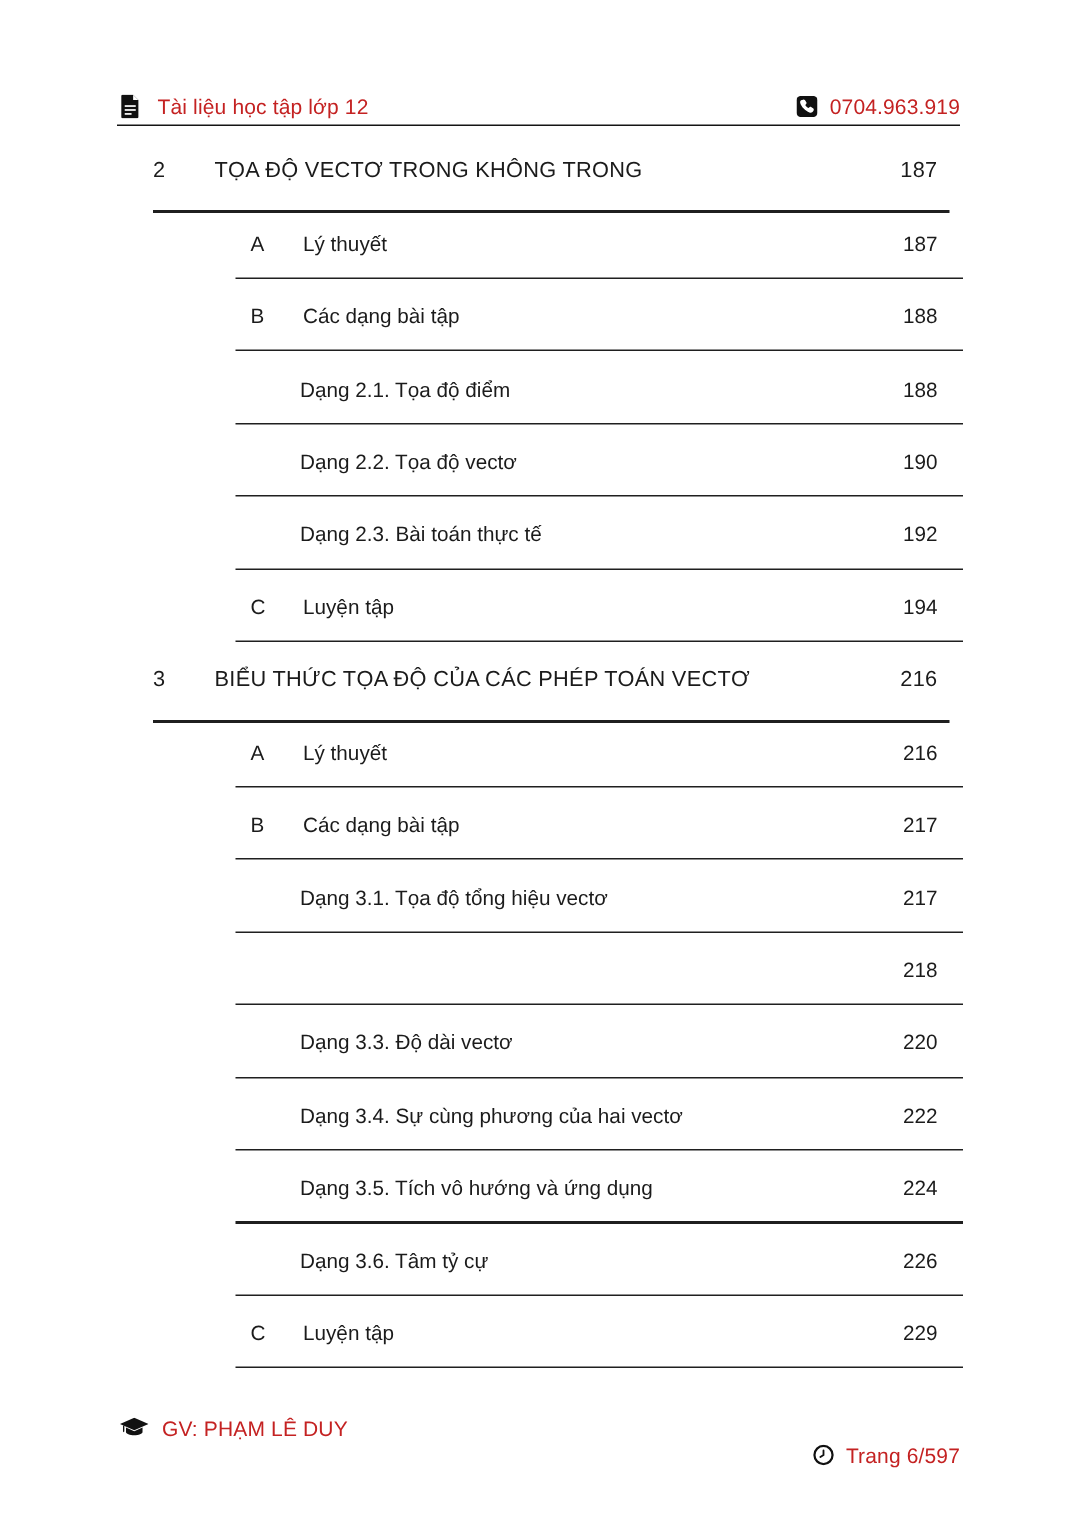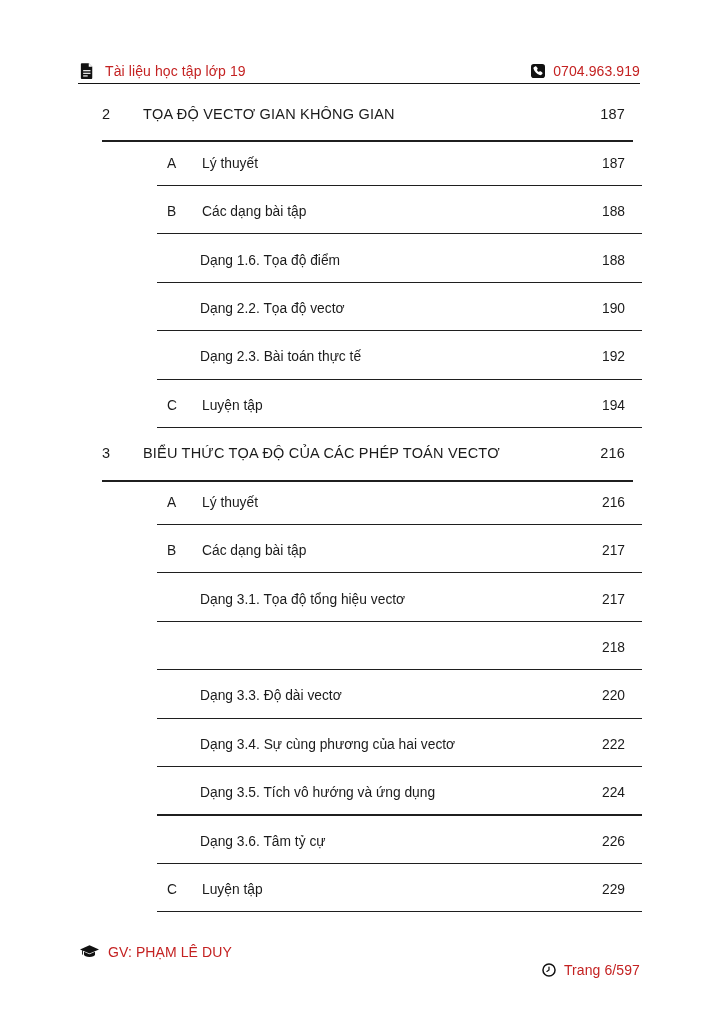--- a/index.html
+++ b/index.html
@@ -40,55 +40,55 @@
     <div class="bar-group">
       <span class="icon">
         <svg viewBox="0 0 16 18" width="14" height="16" aria-hidden="true">
           <path fill="#111" d="M2 0h8l4 4v13a1 1 0 0 1-1 1H2a1 1 0 0 1-1-1V1a1 1 0 0 1 1-1z"></path>
           <path fill="#fff" d="M10 0l4 4h-4z"></path>
           <rect x="3.6" y="8" width="8.4" height="1.3" fill="#fff"></rect>
           <rect x="3.6" y="11" width="8.4" height="1.3" fill="#fff"></rect>
           <rect x="3.6" y="14" width="5.2" height="1.3" fill="#fff"></rect>
         </svg>
       </span>
-      <span class="accent-text">Tài liệu học tập lớp 19</span>
+      <span class="accent-text">Tài liệu học tập lớp 12</span>
     </div>
     <div class="bar-group" style="gap:8px;padding-left:24px;">
       <span class="icon">
         <svg viewBox="0 0 16 16" width="14" height="14" aria-hidden="true">
           <rect width="16" height="16" rx="3.2" fill="#111"></rect>
           <path d="M4.4 3.1c.6-.6 1.6-.5 2.1.2l.9 1.2c.4.5.3 1.3-.2 1.8l-.5.5c.5 1 1.4 1.9 2.4 2.4l.5-.5c.5-.5 1.3-.6 1.8-.2l1.2.9c.7.5.8 1.5.2 2.1l-.6.6c-.6.6-1.5.8-2.3.5-1.7-.7-3.2-1.7-4.4-3-1.2-1.2-2.1-2.6-2.6-4.1-.3-.8-.1-1.6.5-2.2z" fill="#fff"></path>
         </svg>
       </span>
       <span class="accent-text">0704.963.919</span>
     </div>
   </div>
   <div class="hdr-rule"></div>
 
   <div class="toc" id="toc">
       <div class="row section">
         <span class="num">2</span>
-        <span class="label">TỌA ĐỘ VECTƠ GIAN KHÔNG GIAN</span>
+        <span class="label">TỌA ĐỘ VECTƠ TRONG KHÔNG TRONG</span>
         <span class="pg">187</span>
         <div class="rule"></div>
       </div>
       <div class="row letter">
         <span class="num">A</span>
         <span class="label">Lý thuyết</span>
         <span class="pg">187</span>
         <div class="rule"></div>
       </div>
       <div class="row letter">
         <span class="num">B</span>
         <span class="label">Các dạng bài tập</span>
         <span class="pg">188</span>
         <div class="rule"></div>
       </div>
       <div class="row dang">
-        <span class="label">Dạng 1.6. Tọa độ điểm</span>
+        <span class="label">Dạng 2.1. Tọa độ điểm</span>
         <span class="pg">188</span>
         <div class="rule"></div>
       </div>
       <div class="row dang">
         <span class="label">Dạng 2.2. Tọa độ vectơ</span>
         <span class="pg">190</span>
         <div class="rule"></div>
       </div>
       <div class="row dang">
         <span class="label">Dạng 2.3. Bài toán thực tế</span>

